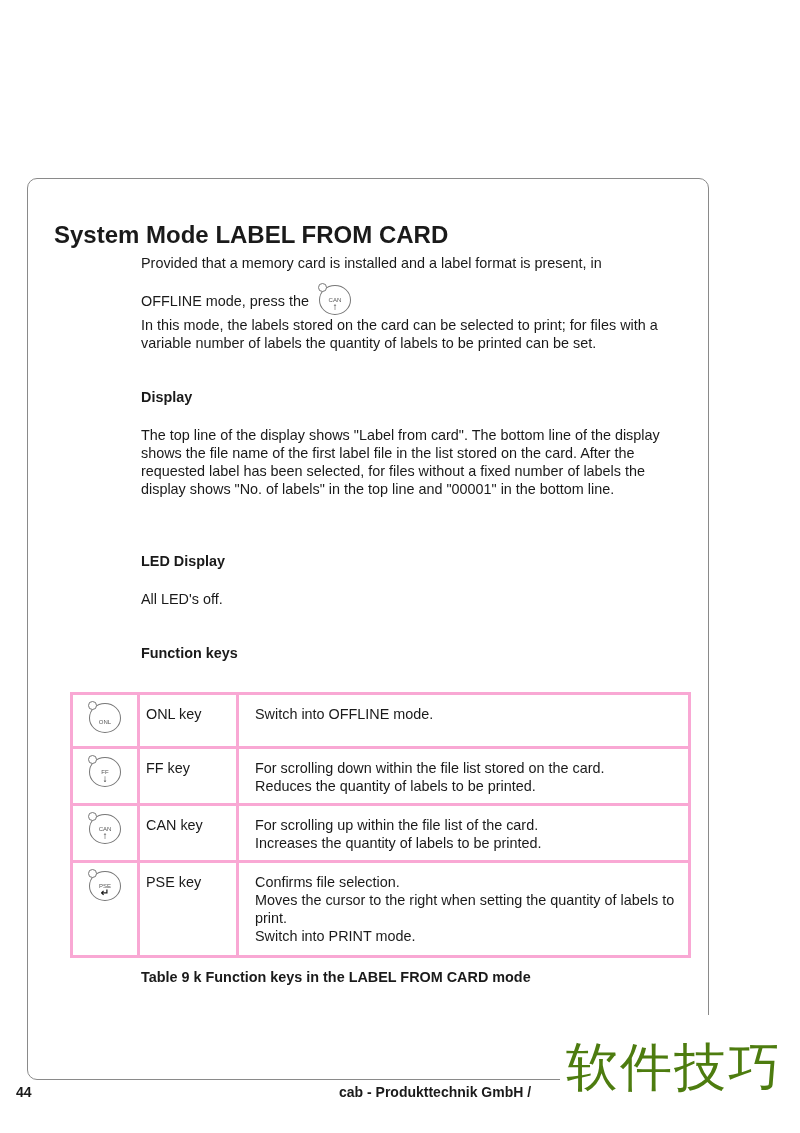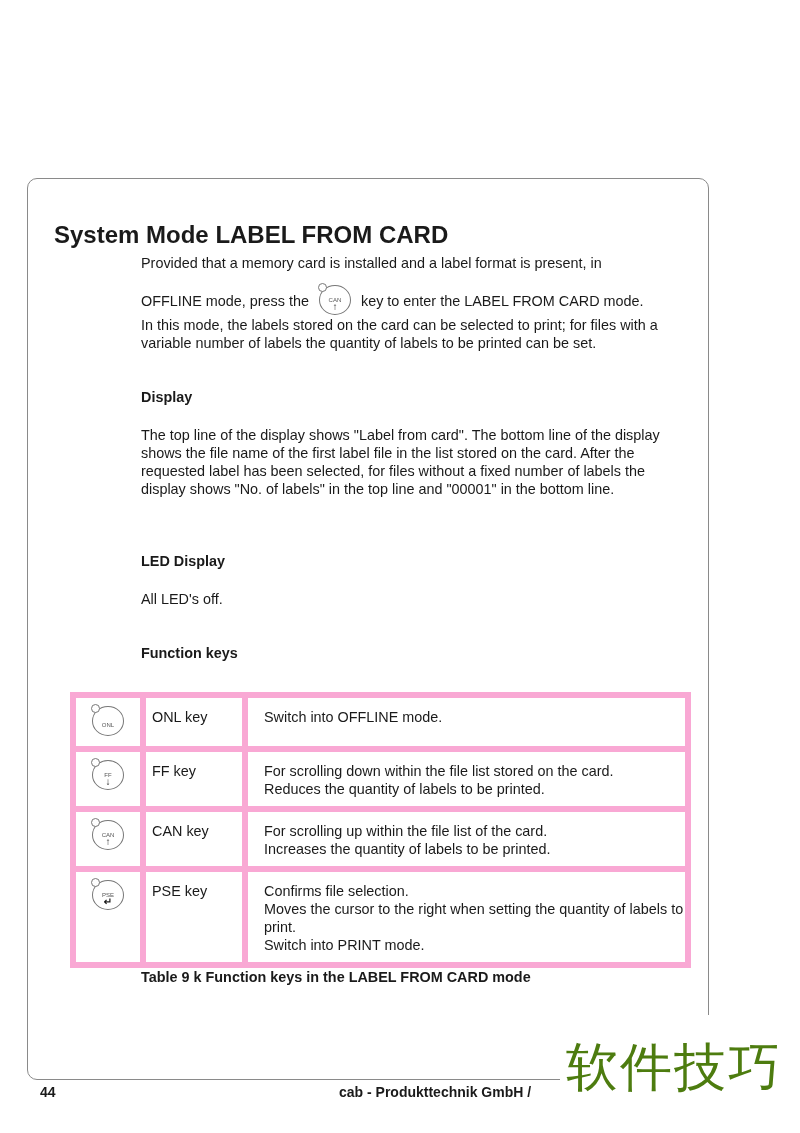--- a/index.html
+++ b/index.html
@@ -11,47 +11,46 @@
   .title { position:absolute; left:54px; top:221px; font-size:24px; font-weight:bold; }
   .p { position:absolute; left:141px; font-size:14.4px; line-height:18px; width:550px; }
   .h { position:absolute; left:141px; font-size:14.4px; font-weight:bold; }
   .key { display:inline-block; position:relative; width:30px; height:28px; border:1px solid #777;
          border-radius:50%; vertical-align:middle; margin:0 6px; top:-2px; }
   .key .led { position:absolute; left:-2px; top:-3px; width:7px; height:7px; border:1px solid #777;
               border-radius:50%; background:#fff; }
   .key .lbl { position:absolute; left:0; right:0; top:5px; font-size:6px; text-align:center; color:#555; }
   .key .arr { position:absolute; left:0; right:0; top:12px; font-size:10px; text-align:center; font-weight:bold; }
   table.fk { position:absolute; left:70px; top:692px; width:621px; border-collapse:collapse; font-size:14.4px; }
-  table.fk td { border:6px solid #f9a8d4; vertical-align:top; padding:10px 0 0 0; line-height:18px; }
+  table.fk td { border:3px solid #f9a8d4; vertical-align:top; padding:10px 0 0 0; line-height:18px; }
   td.icon { width:64px; text-align:center; }
   td.name { width:90px; padding-left:6px !important; }
   td.desc { padding-left:16px !important; padding-bottom:8px !important; }
   .caption { position:absolute; left:141px; top:969px; font-size:14.4px; font-weight:bold; }
-  .footer-num { position:absolute; left:40px; top:1084px; font-size:14px; font-weight:bold; }
+  .footer-num { position:absolute; left:16px; top:1084px; font-size:14px; font-weight:bold; }
   .footer-co { position:absolute; left:339px; top:1084px; font-size:14px; font-weight:bold; }
   .watermark { position:absolute; left:566px; top:1033px; font-size:52px; color:#4d7c0f; letter-spacing:2px;
                font-family:"DejaVu Sans", sans-serif; }
 </style>
 </head>
 <body>
 
 <div class="frame"></div>
 <div class="frame-cut"></div>
 
 <div class="title">System Mode LABEL FROM CARD</div>
 
 <div class="p" style="top:254px;">Provided that a memory card is installed and a label format is present, in</div>
 <div class="p" style="top:287px;">
   <span>OFFLINE mode, press the</span>
   <span class="key">
     <span class="led"></span>
     <span class="lbl">CAN</span>
     <span class="arr">↑</span>
   </span>
-  <span>key to enter the LABEL FROM CARD mode.</span>
 </div>
 <div class="p" style="top:316px;">In this mode, the labels stored on the card can be selected to print; for files with a variable number of labels the quantity of labels to be printed can be set.</div>
 
 <div class="h" style="top:389px;">Display</div>
 <div class="p" style="top:426px;">The top line of the display shows "Label from card".  The bottom line of the display shows the file name of the first label file in the list stored on the card. After the requested label has been selected, for files without a fixed number of labels the display shows "No. of labels" in the top line and "00001" in the bottom line.</div>
 
 <div class="h" style="top:553px;">LED Display</div>
 <div class="p" style="top:590px;">All LED's off.</div>
 
 <div class="h" style="top:645px;">Function keys</div>

